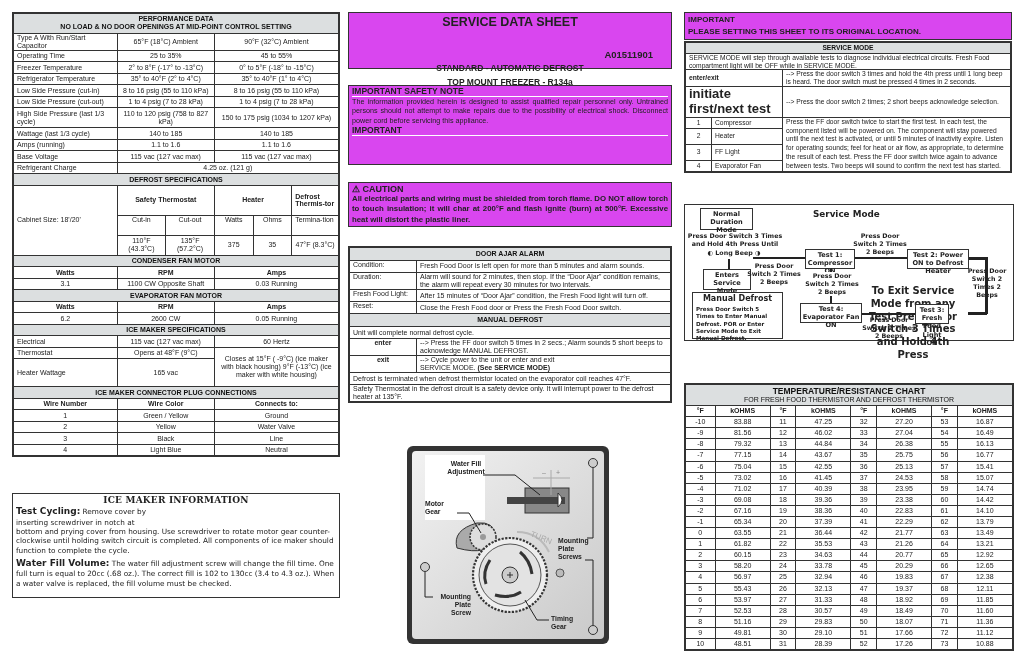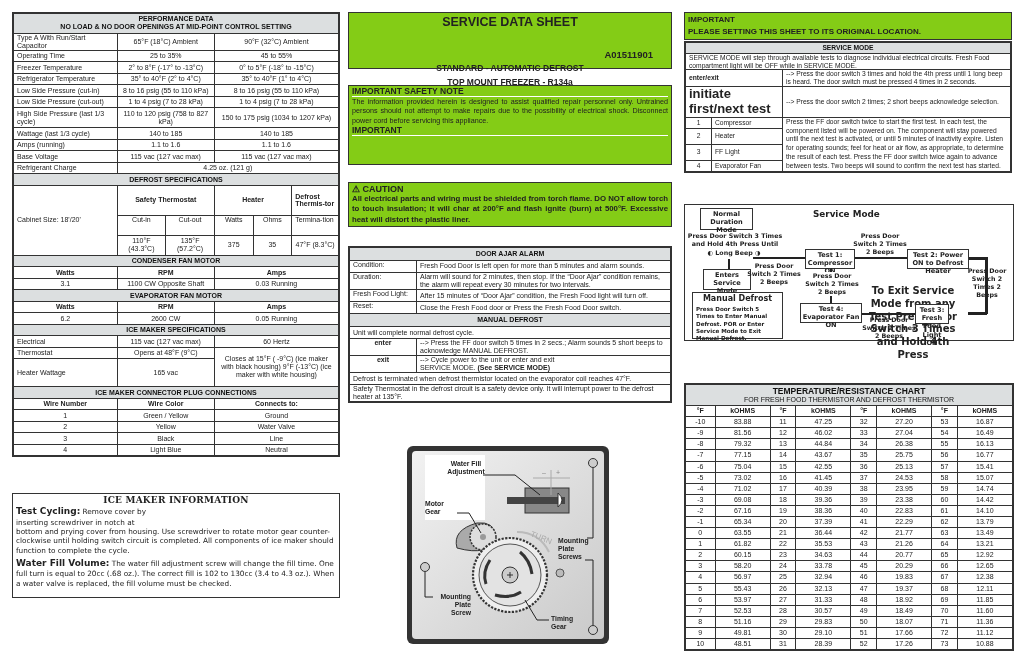--- a/index.html
+++ b/index.html
@@ -4,21 +4,21 @@
 <style>
 *{box-sizing:border-box;margin:0;padding:0}
 body{width:1024px;height:663px;background:#fff;font-family:"Liberation Sans",sans-serif;color:#222;position:relative;overflow:hidden;font-size:7px}
 .abs{position:absolute}
 table{border-collapse:collapse;width:100%}
 td,th{border:1px solid #333;padding:0 3px;font-weight:normal;line-height:1.15}
 .hdr{background:#dcdfe0;font-weight:bold;text-align:center;font-size:8.5px;color:#111}
 .c{text-align:center}
 .b{font-weight:bold}
 .box{border:1.5px solid #333}
-.gray{background:#84cc16}
+.gray{background:#d946ef}
 
 #perf{left:12px;top:12px;width:328px;border:1.5px solid #333}
 #perf td{height:11.5px;font-size:7px}
 #perf tr.tall td{height:20px}
 #icemaker-info{left:12px;top:493px;width:328px;height:105px;border:1.5px solid #333;padding:1px 3px;font-family:"DejaVu Sans",sans-serif;font-size:7.3px;line-height:1.27}
 #icemaker-info h3{font-family:"DejaVu Serif",serif;text-align:center;font-size:9px;font-weight:bold;letter-spacing:.2px}
 #icemaker-info .lbl{font-weight:bold;font-size:9px}
 
 #sds{left:348px;top:12px;width:324px;height:57px}
 #sds .t1{text-align:center;font-weight:bold;font-size:12.5px;padding-top:2px}

